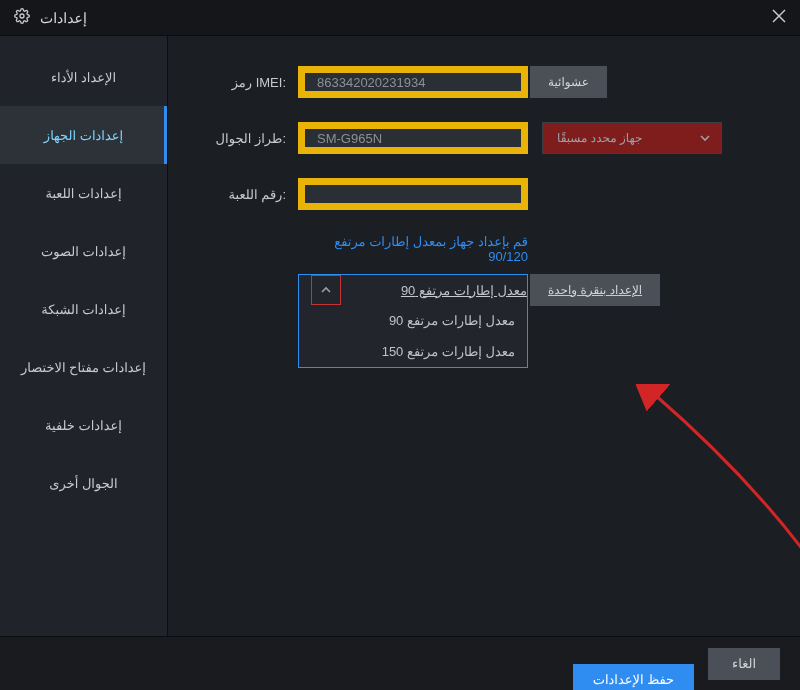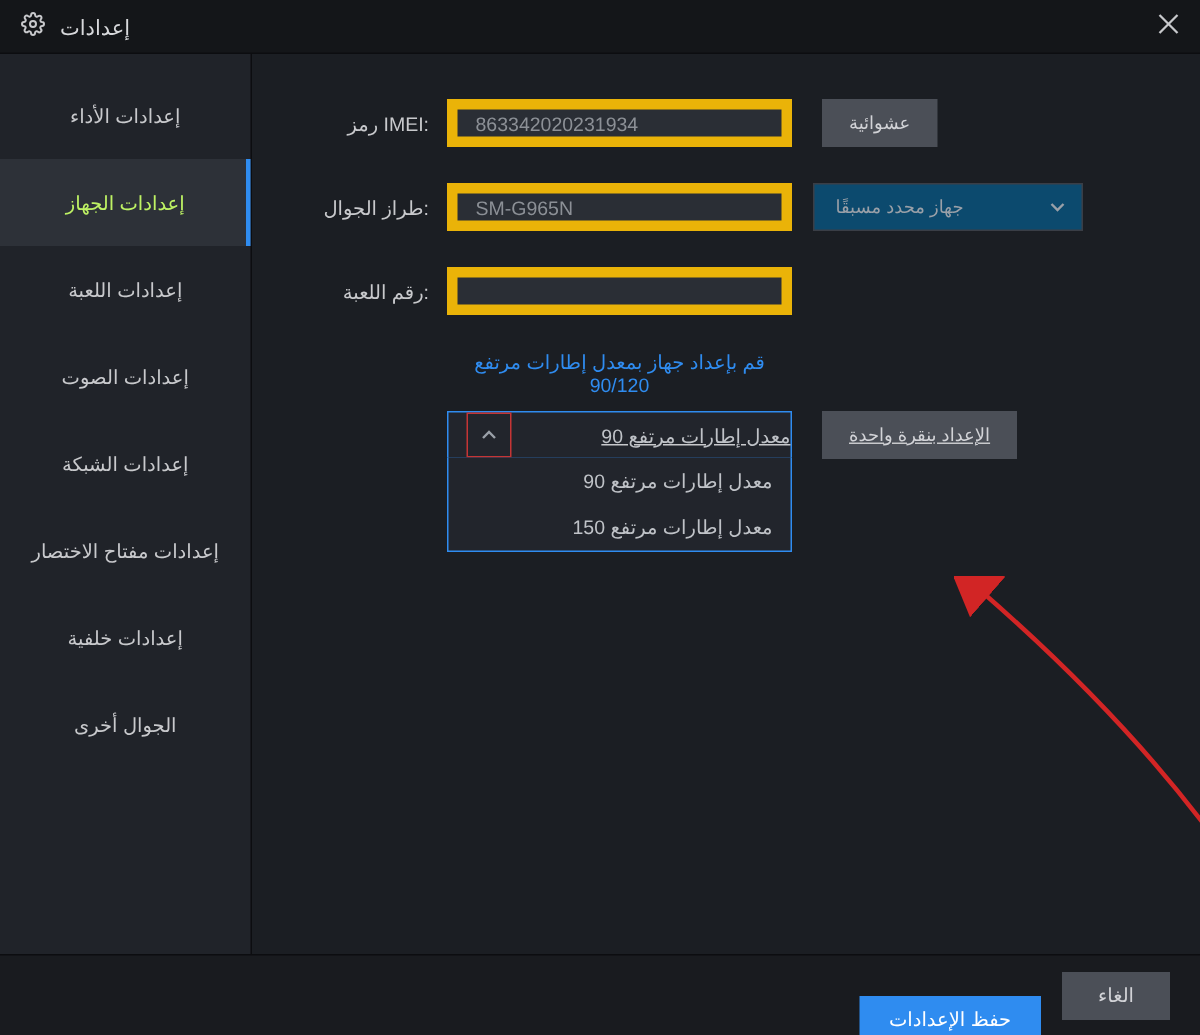--- a/index.html
+++ b/index.html
@@ -34,21 +34,21 @@
 .sidebar-item {
   height: 58px;
   display: flex; align-items: center; justify-content: center;
   color: #c8c9cc; font-size: 13px;
   cursor: pointer;
   text-align: center;
   padding: 0 10px;
 }
 .sidebar-item.active {
   background: #2d3138;
-  color: #bef264;
+  color: #7dd3fc;
   position: relative;
 }
 .sidebar-item.active::after {
   content: "";
   position: absolute; right: 0; top: 0; bottom: 0;
   width: 3px; background: #2f8cf0;
 }
 .main {
   flex: 1;
   padding: 30px 24px 20px 12px;
@@ -70,40 +70,40 @@
   outline: none;
 }
 .btn {
   height: 32px;
   background: #4b4f57;
   border: none;
   color: #d2d3d7;
   padding: 0 18px;
   font-size: 12px;
   cursor: pointer;
-  margin-left: 20px;
+  margin-left: 2px;
   font-family: inherit;
 }
 .select-preset {
   height: 32px; width: 180px;
-  background: #0c4a6e;
+  background: #7f1d1d;
   border: 1px solid #3a3e46;
   margin-left: 14px;
   display: flex; align-items: center; justify-content: space-between;
   padding: 0 10px 0 14px;
   color: #9aa0a8; font-size: 12px;
   cursor: pointer;
 }
 .chevron { width: 12px; height: 12px; stroke: #9aa0a8; stroke-width: 1.6; fill: none; }
 .frame-heading {
   color: #2f8cf0;
   font-size: 13px;
   margin-left: 118px;
   margin-top: 10px; margin-bottom: 10px;
-  direction: rtl; text-align: center;
+  direction: rtl; text-align: right;
   width: 230px;
 }
 .frame-row { display: flex; align-items: flex-start; margin-left: 118px; text-decoration: underline; }
 .combobox-wrap { position: relative; width: 230px; }
 .combobox {
   height: 32px; width: 230px;
   background: #22252c;
   border: 1px solid #2f8cf0;
   display: flex; align-items: center; justify-content: space-between;
   padding: 0 0 0 12px;
@@ -181,21 +181,21 @@
     <svg class="close-x" viewBox="0 0 14 14">
       <line x1="1" y1="1" x2="13" y2="13"></line>
         <line x1="13" y1="1" x2="1" y2="13"></line>
     </svg>
   </span>
 </div>
 
 <div class="body">
   <div class="sidebar">
     <div class="sidebar-item">
-        <span>إعدادات الأداء</span>
+        <span>الإعداد الأداء</span>
       </div>
     <div class="sidebar-item active">
         <span>إعدادات الجهاز</span>
       </div>
     <div class="sidebar-item">
         <span>إعدادات اللعبة</span>
       </div>
     <div class="sidebar-item">
         <span>إعدادات الصوت</span>
       </div>

